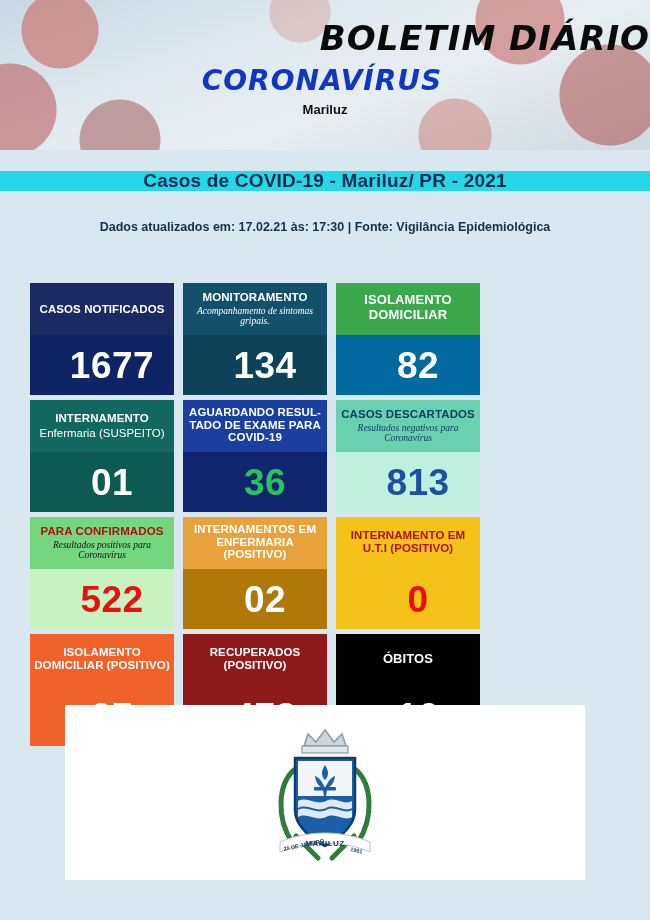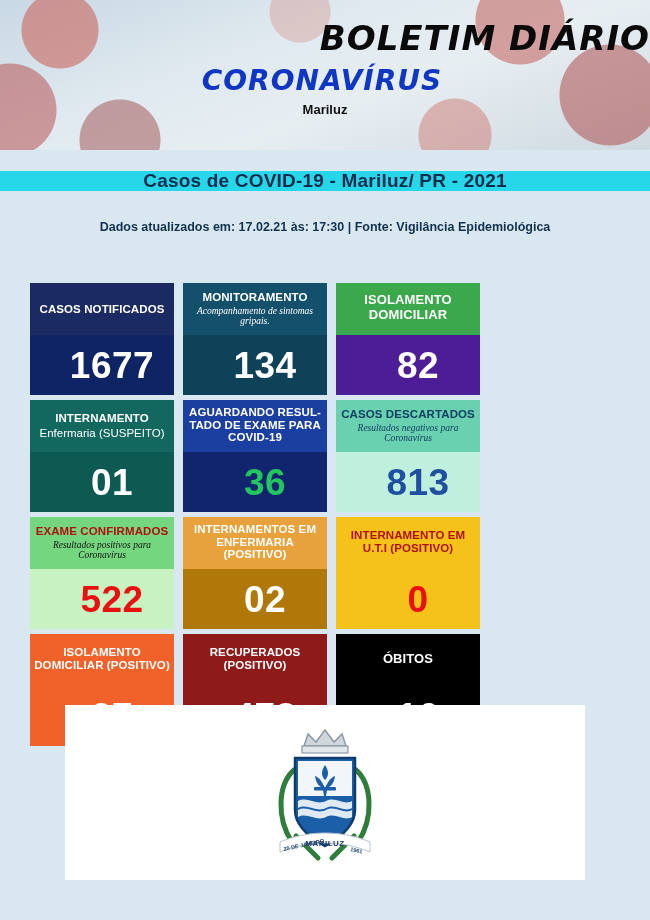--- a/index.html
+++ b/index.html
@@ -213,21 +213,21 @@
       <div class="sub">Acompanhamento de sintomas gripais.</div>
     </div>
     <div class="card-val" style="background:#0e4258;color:#ffffff">134</div>
   </div>
 
   <div class="card">
     <div class="card-head" style="background:#3ba84b;color:#ffffff">
       <div class="lbl" style="font-size:13px">ISOLAMENTO DOMICILIAR</div>
       <div class="sub"></div>
     </div>
-    <div class="card-val" style="background:#4c1d95;color:#ffffff">82</div>
+    <div class="card-val" style="background:#0369a1;color:#ffffff">82</div>
   </div>
 
   <div class="card">
     <div class="card-head" style="background:#12685f;color:#ffffff">
       <div class="lbl">INTERNAMENTO</div>
       <div class="sub" style="font-style:normal;font-family:'Liberation Sans',sans-serif;font-weight:normal;font-size:11.5px">Enfermaria (SUSPEITO)</div>
     </div>
     <div class="card-val" style="background:#0c5a52;color:#ffffff">01</div>
   </div>
 
@@ -242,21 +242,21 @@
   <div class="card">
     <div class="card-head" style="background:#69d0b0;color:#0f3f63">
       <div class="lbl">CASOS DESCARTADOS</div>
       <div class="sub">Resultados negativos para Coronavírus</div>
     </div>
     <div class="card-val" style="background:#bff0dd;color:#1e4fa0">813</div>
   </div>
 
   <div class="card">
     <div class="card-head" style="background:#74d67f;color:#b01010">
-      <div class="lbl">EXAME CONFIRMADOS</div>
+      <div class="lbl">PARA CONFIRMADOS</div>
       <div class="sub" style="color:#111">Resultados positivos para Coronavírus</div>
     </div>
     <div class="card-val" style="background:#c8f2c0;color:#e81010">522</div>
   </div>
 
   <div class="card">
     <div class="card-head" style="background:#e8a23b;color:#ffffff">
       <div class="lbl">INTERNAMENTOS EM ENFERMARIA (POSITIVO)</div>
       <div class="sub"></div>
     </div>

